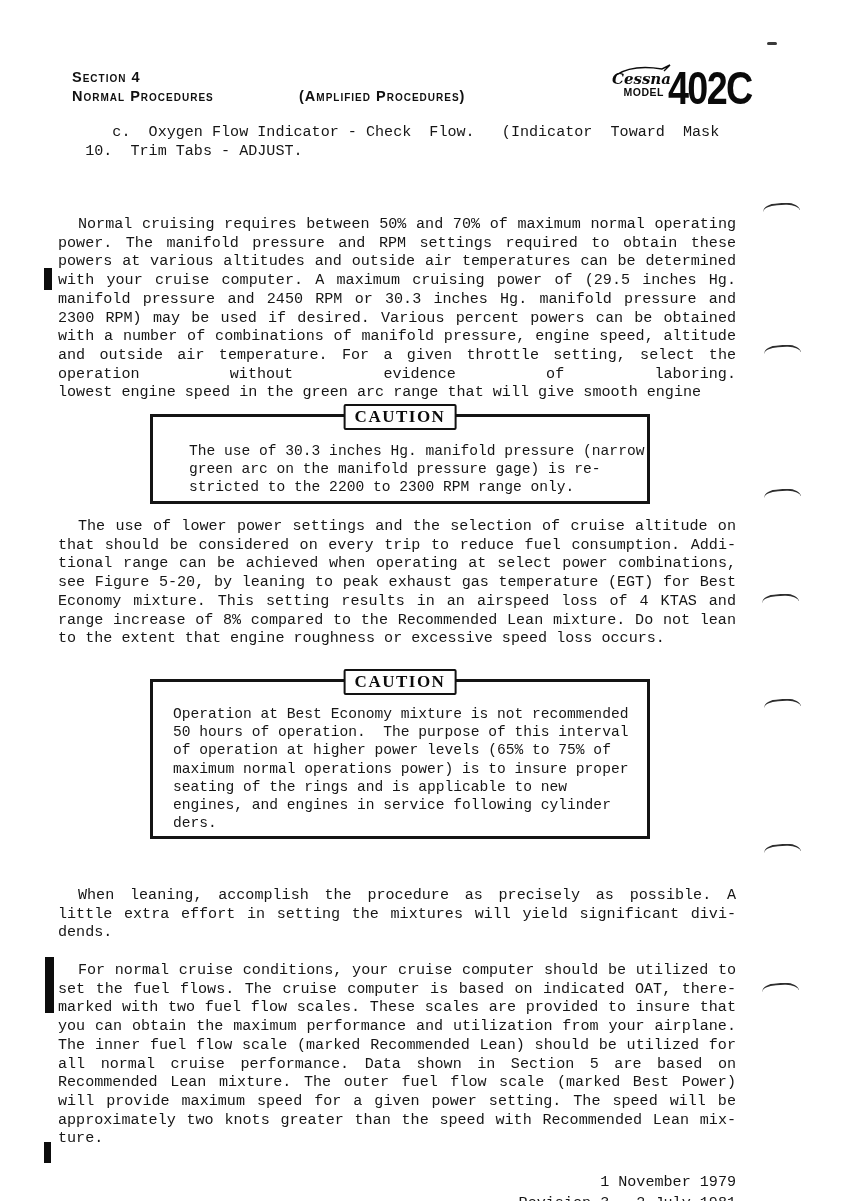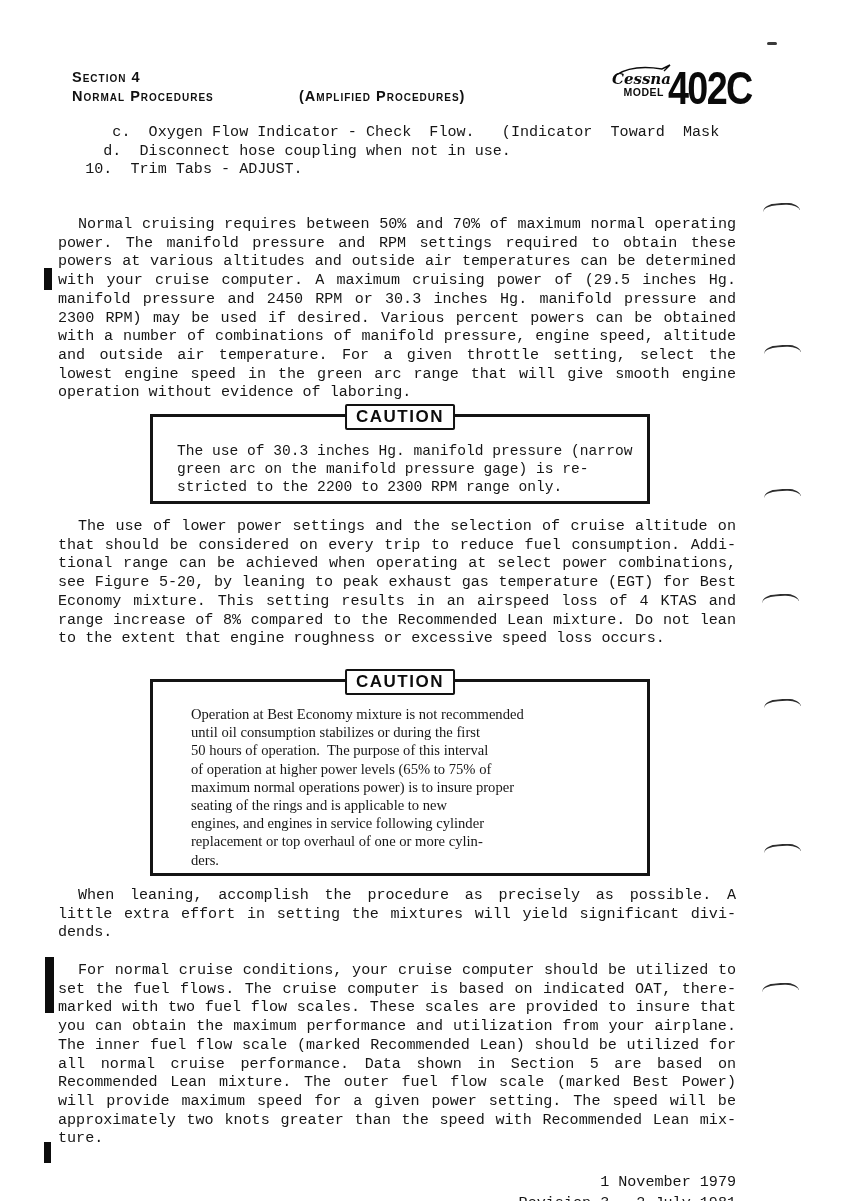--- a/index.html
+++ b/index.html
@@ -39,26 +39,26 @@
   #para2 { top:517px; }
   #para3 { top:886px; }
   #para4 { top:961px; }
   
   .caution { position:absolute; left:150px; width:500px;
     border:3px solid #141414; background:#ffffff; box-sizing:border-box; }
   #caution1 { top:414px; }
   #caution2 { top:679px; }
   .caution-label { position:absolute; top:-13px; left:50%; transform:translateX(-50%);
     background:#ffffff; border:2.5px solid #121212; padding:0 9px 1px 9px;
-    font-family:Liberation Sans, sans-serif; font-weight:bold;
+    font-family:Liberation Serif, serif; font-weight:bold;
     font-size:17px; line-height:21px; letter-spacing:1.5px; color:#0c0c0c;
     border-radius:2px; white-space:nowrap; }
   .caution-text { font-size:14.6px; line-height:18.2px; }
-  #caution1 .caution-text { padding:25px 2px 4px 24px; }
-  #caution2 .caution-text { padding:23px 2px 4px 38px;font-family:Liberation Serif, serif; }
+  #caution1 .caution-text { padding:25px 2px 4px 36px; }
+  #caution2 .caution-text { padding:23px 2px 4px 20px; }
   .caution-text .tline { white-space:pre; }
   
   #footer-date { top:1173px; text-align:right; }
   #footer-rev { top:1194px; text-align:right; }
   
   .chbar { position:absolute; background:#0d0d0d; }
   #chbar1 { left:44px; top:268px; width:8px;  height:22px; }
   #chbar2 { left:45px; top:957px; width:9px;  height:56px; }
   #chbar3 { left:44px; top:1142px; width:7px; height:21px; }
   .smudge { position:absolute; width:37px; height:9px;
@@ -89,35 +89,34 @@
         <path d="M2 12 C 16 3, 36 4, 48 6 L 56 2 L 50 8" fill="none" stroke="#0c0c0c" stroke-width="1.4"></path>
       </svg>
       <div class="cessna">Cessna</div>
       <div class="model">MODEL</div>
     </div>
     <div class="modelnum">402C</div>
   </div>
 
   <div id="checklist" class="block pre">
       <div class="tline">      c.  Oxygen Flow Indicator - Check  Flow.   (Indicator  Toward  Mask</div>
-      <div class="tline">     d.  Disconnect hose coupling when not in use.</div>
       <div class="tline">   10.  Trim Tabs - ADJUST.</div>
     </div>
 
   <div id="para1" class="block para">
       <div class="tline">Normal cruising requires between 50% and 70% of maximum normal operating</div>
       <div class="tline">power.  The manifold pressure and RPM settings required to obtain these</div>
       <div class="tline">powers at various altitudes and outside air temperatures can be determined</div>
       <div class="tline">with your cruise computer.  A maximum cruising power of (29.5 inches Hg.</div>
       <div class="tline">manifold pressure and 2450 RPM or 30.3 inches Hg. manifold pressure and</div>
       <div class="tline">2300 RPM) may be used if desired.  Various percent powers can be obtained</div>
       <div class="tline">with a number of combinations of manifold pressure, engine speed, altitude</div>
       <div class="tline">and outside air temperature.  For a given throttle setting, select the</div>
+      <div class="tline">operation without evidence of laboring.</div>
       <div class="tline">lowest engine speed in the green arc range that will give smooth engine</div>
-      <div class="tline">operation without evidence of laboring.</div>
     </div>
 
   <div id="caution1" class="caution">
     <div class="caution-label">CAUTION</div>
     <div class="caution-text">
         <div class="tline">The use of 30.3 inches Hg. manifold pressure (narrow</div>
         <div class="tline">green arc on the manifold pressure gage) is re-</div>
         <div class="tline">stricted to the 2200 to 2300 RPM range only.</div>
       </div>
   </div>
@@ -129,27 +128,25 @@
       <div class="tline">see Figure 5-20, by leaning to peak exhaust gas temperature (EGT) for Best</div>
       <div class="tline">Economy mixture.  This setting results in an airspeed loss of 4 KTAS and</div>
       <div class="tline">range increase of 8% compared to the Recommended Lean mixture.  Do not lean</div>
       <div class="tline">to the extent that engine roughness or excessive speed loss occurs.</div>
     </div>
 
   <div id="caution2" class="caution">
     <div class="caution-label">CAUTION</div>
     <div class="caution-text">
         <div class="tline">Operation at Best Economy mixture is not recommended</div>
-        <div class="tline">until oil consumption stabilizes or during the first</div>
         <div class="tline">50 hours of operation.  The purpose of this interval</div>
         <div class="tline">of operation at higher power levels (65% to 75% of</div>
         <div class="tline">maximum normal operations power) is to insure proper</div>
         <div class="tline">seating of the rings and is applicable to new</div>
         <div class="tline">engines, and engines in service following cylinder</div>
-        <div class="tline">replacement or top overhaul of one or more cylin-</div>
         <div class="tline">ders.</div>
       </div>
   </div>
 
   <div id="para3" class="block para">
       <div class="tline">When leaning, accomplish the procedure as precisely as possible.  A</div>
       <div class="tline">little extra effort in setting the mixtures will yield significant divi-</div>
       <div class="tline">dends.</div>
     </div>
 

